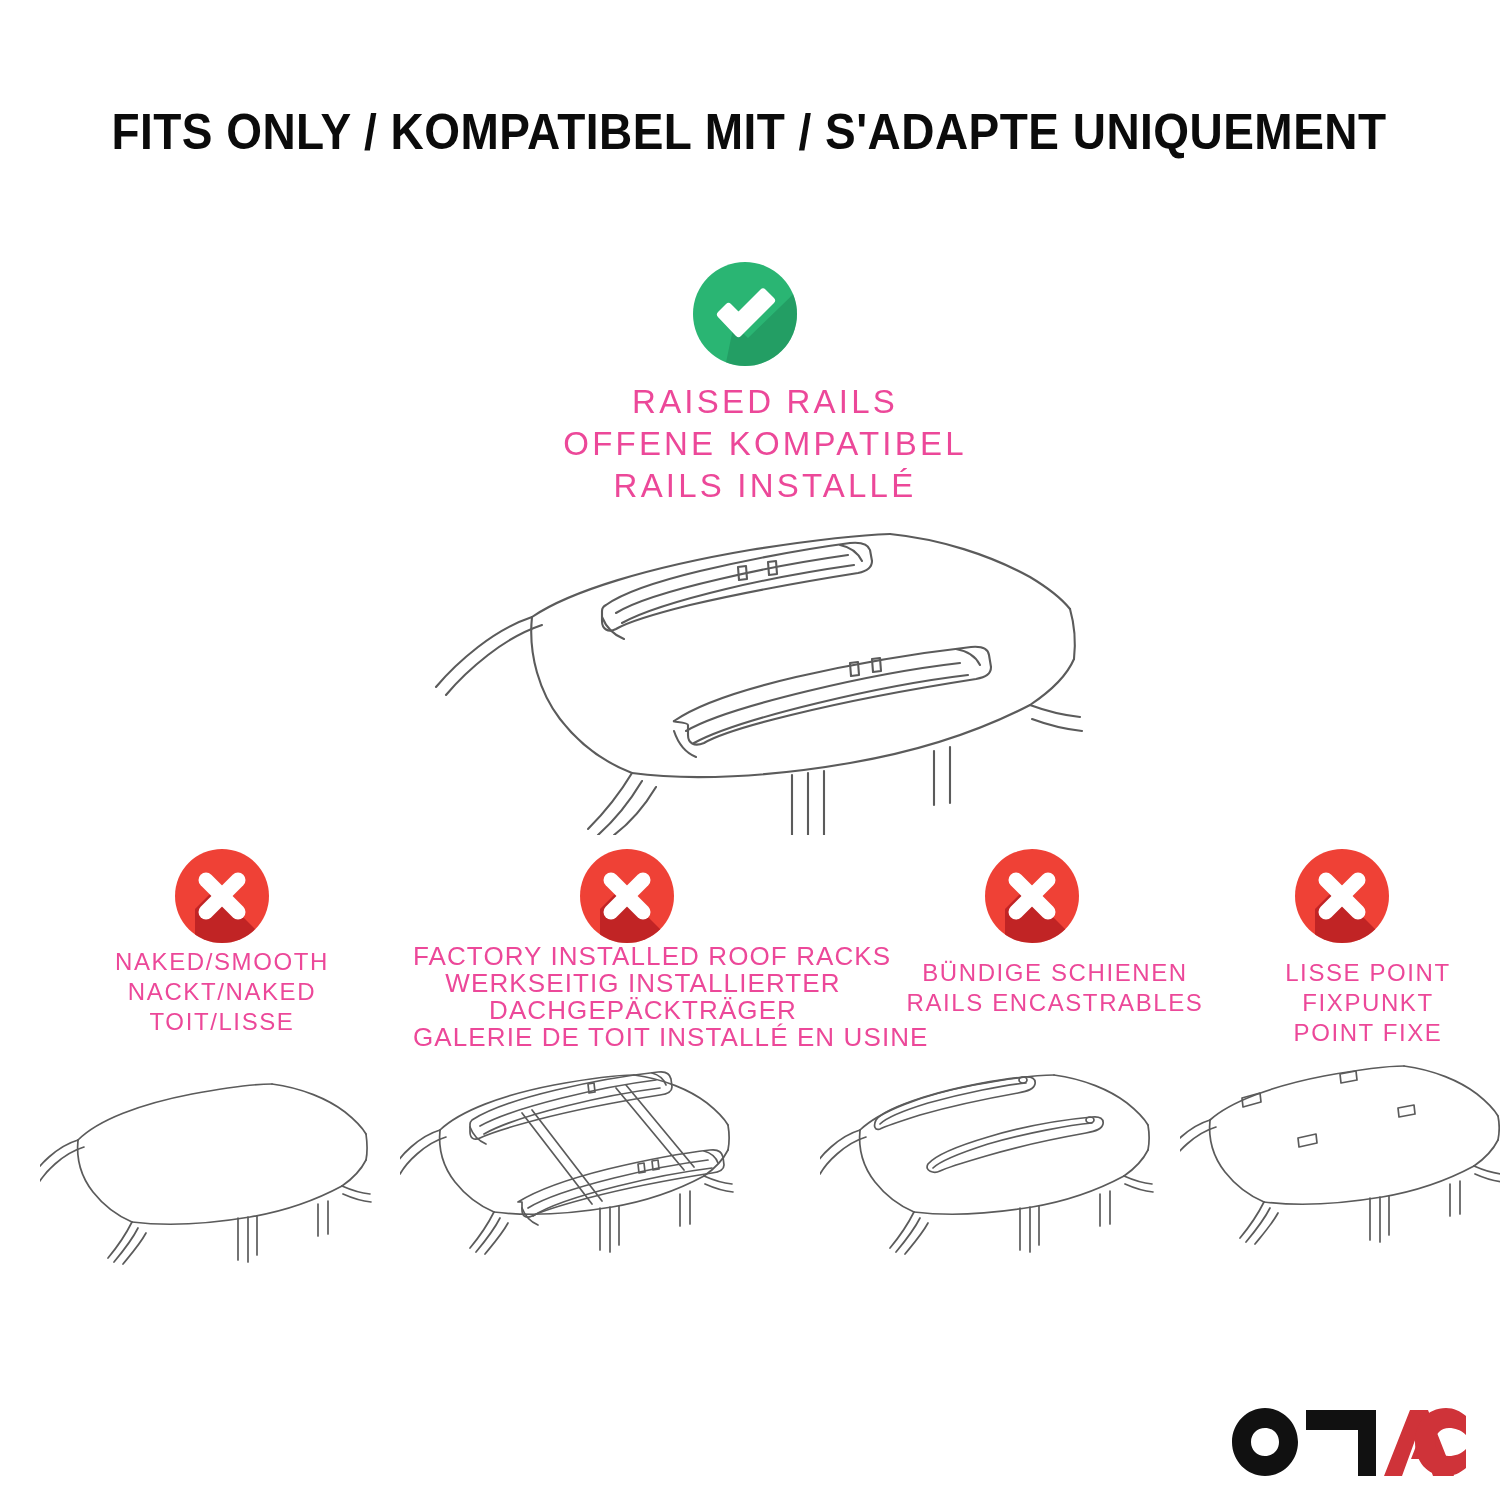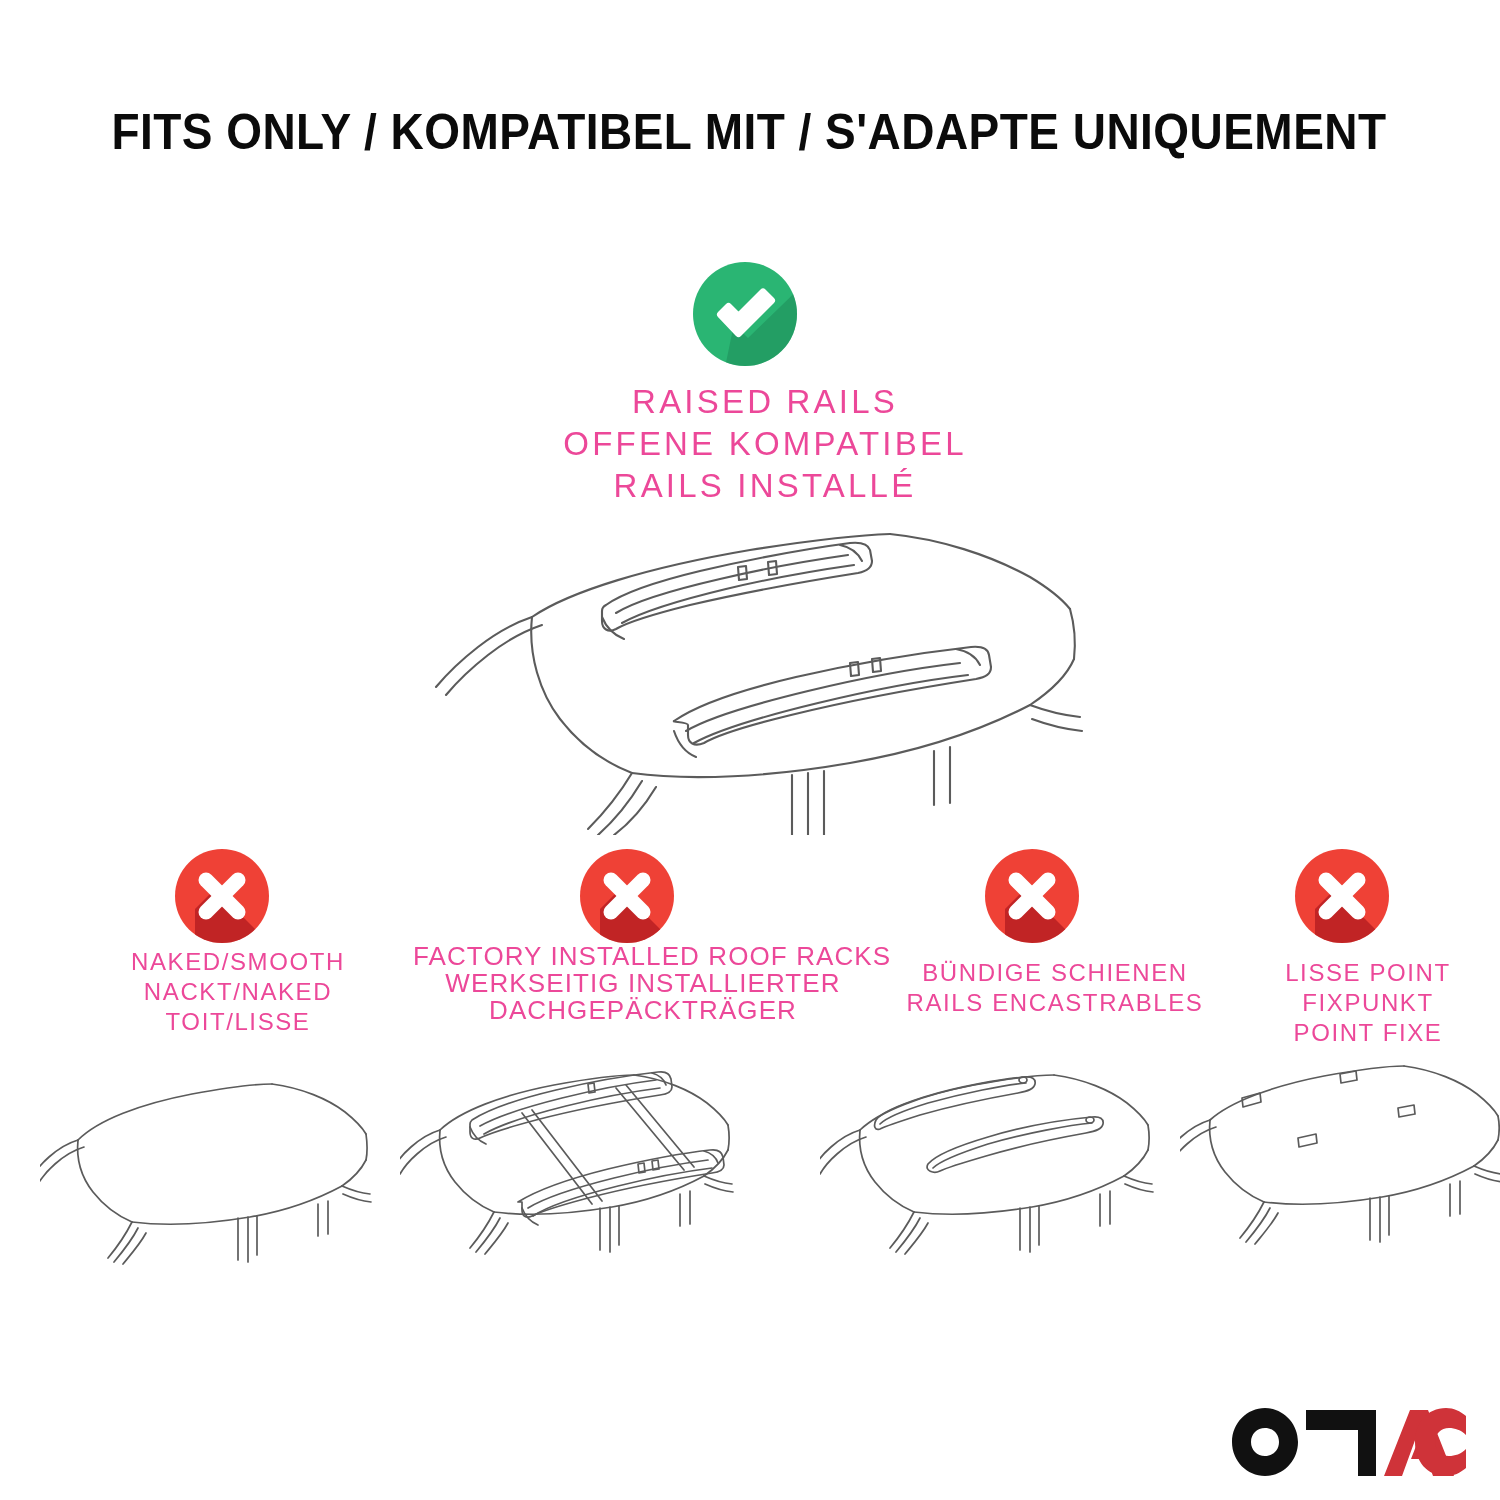--- a/index.html
+++ b/index.html
@@ -225,30 +225,31 @@
     <g clip-path="url(#xc4)">
       <path d="M40 40 L100 100 L100 110 L20 110 L20 60 Z" fill="#a4141b" opacity="0.62"></path>
     </g>
     <g stroke="#ffffff" stroke-width="15" stroke-linecap="round">
       <line x1="31" y1="31" x2="63" y2="63"></line>
       <line x1="63" y1="31" x2="31" y2="63"></line>
     </g>
   </svg>
 </div>
 
-<div class="caption caption-sm" style="left:48px; top:947px; width:350px;">
+<div class="caption caption-sm" style="left:32px; top:947px; width:350px;">
   <span class="ln">NAKED/SMOOTH</span>
   <span class="ln">NACKT/NAKED</span>
   <span class="ln">TOIT/LISSE</span>
 </div>
 
 <div class="caption caption-xs" style="left:398px; top:943px; width:460px;">
   <span class="ln">FACTORY INSTALLED ROOF RACKS</span>
   <span class="ln">WERKSEITIG INSTALLIERTER</span>
   <span class="ln">DACHGEPÄCKTRÄGER</span>
+  <span class="ln">GALERIE DE TOIT INSTALLÉ EN USINE</span>
 </div>
 
 <div class="caption caption-sm" style="left:866px; top:958px; width:348px;">
   <span class="ln">BÜNDIGE SCHIENEN</span>
   <span class="ln">RAILS ENCASTRABLES</span>
 </div>
 
 <div class="caption caption-sm" style="left:1208px; top:958px; width:290px;">
   <span class="ln">LISSE POINT</span>
   <span class="ln">FIXPUNKT</span>

